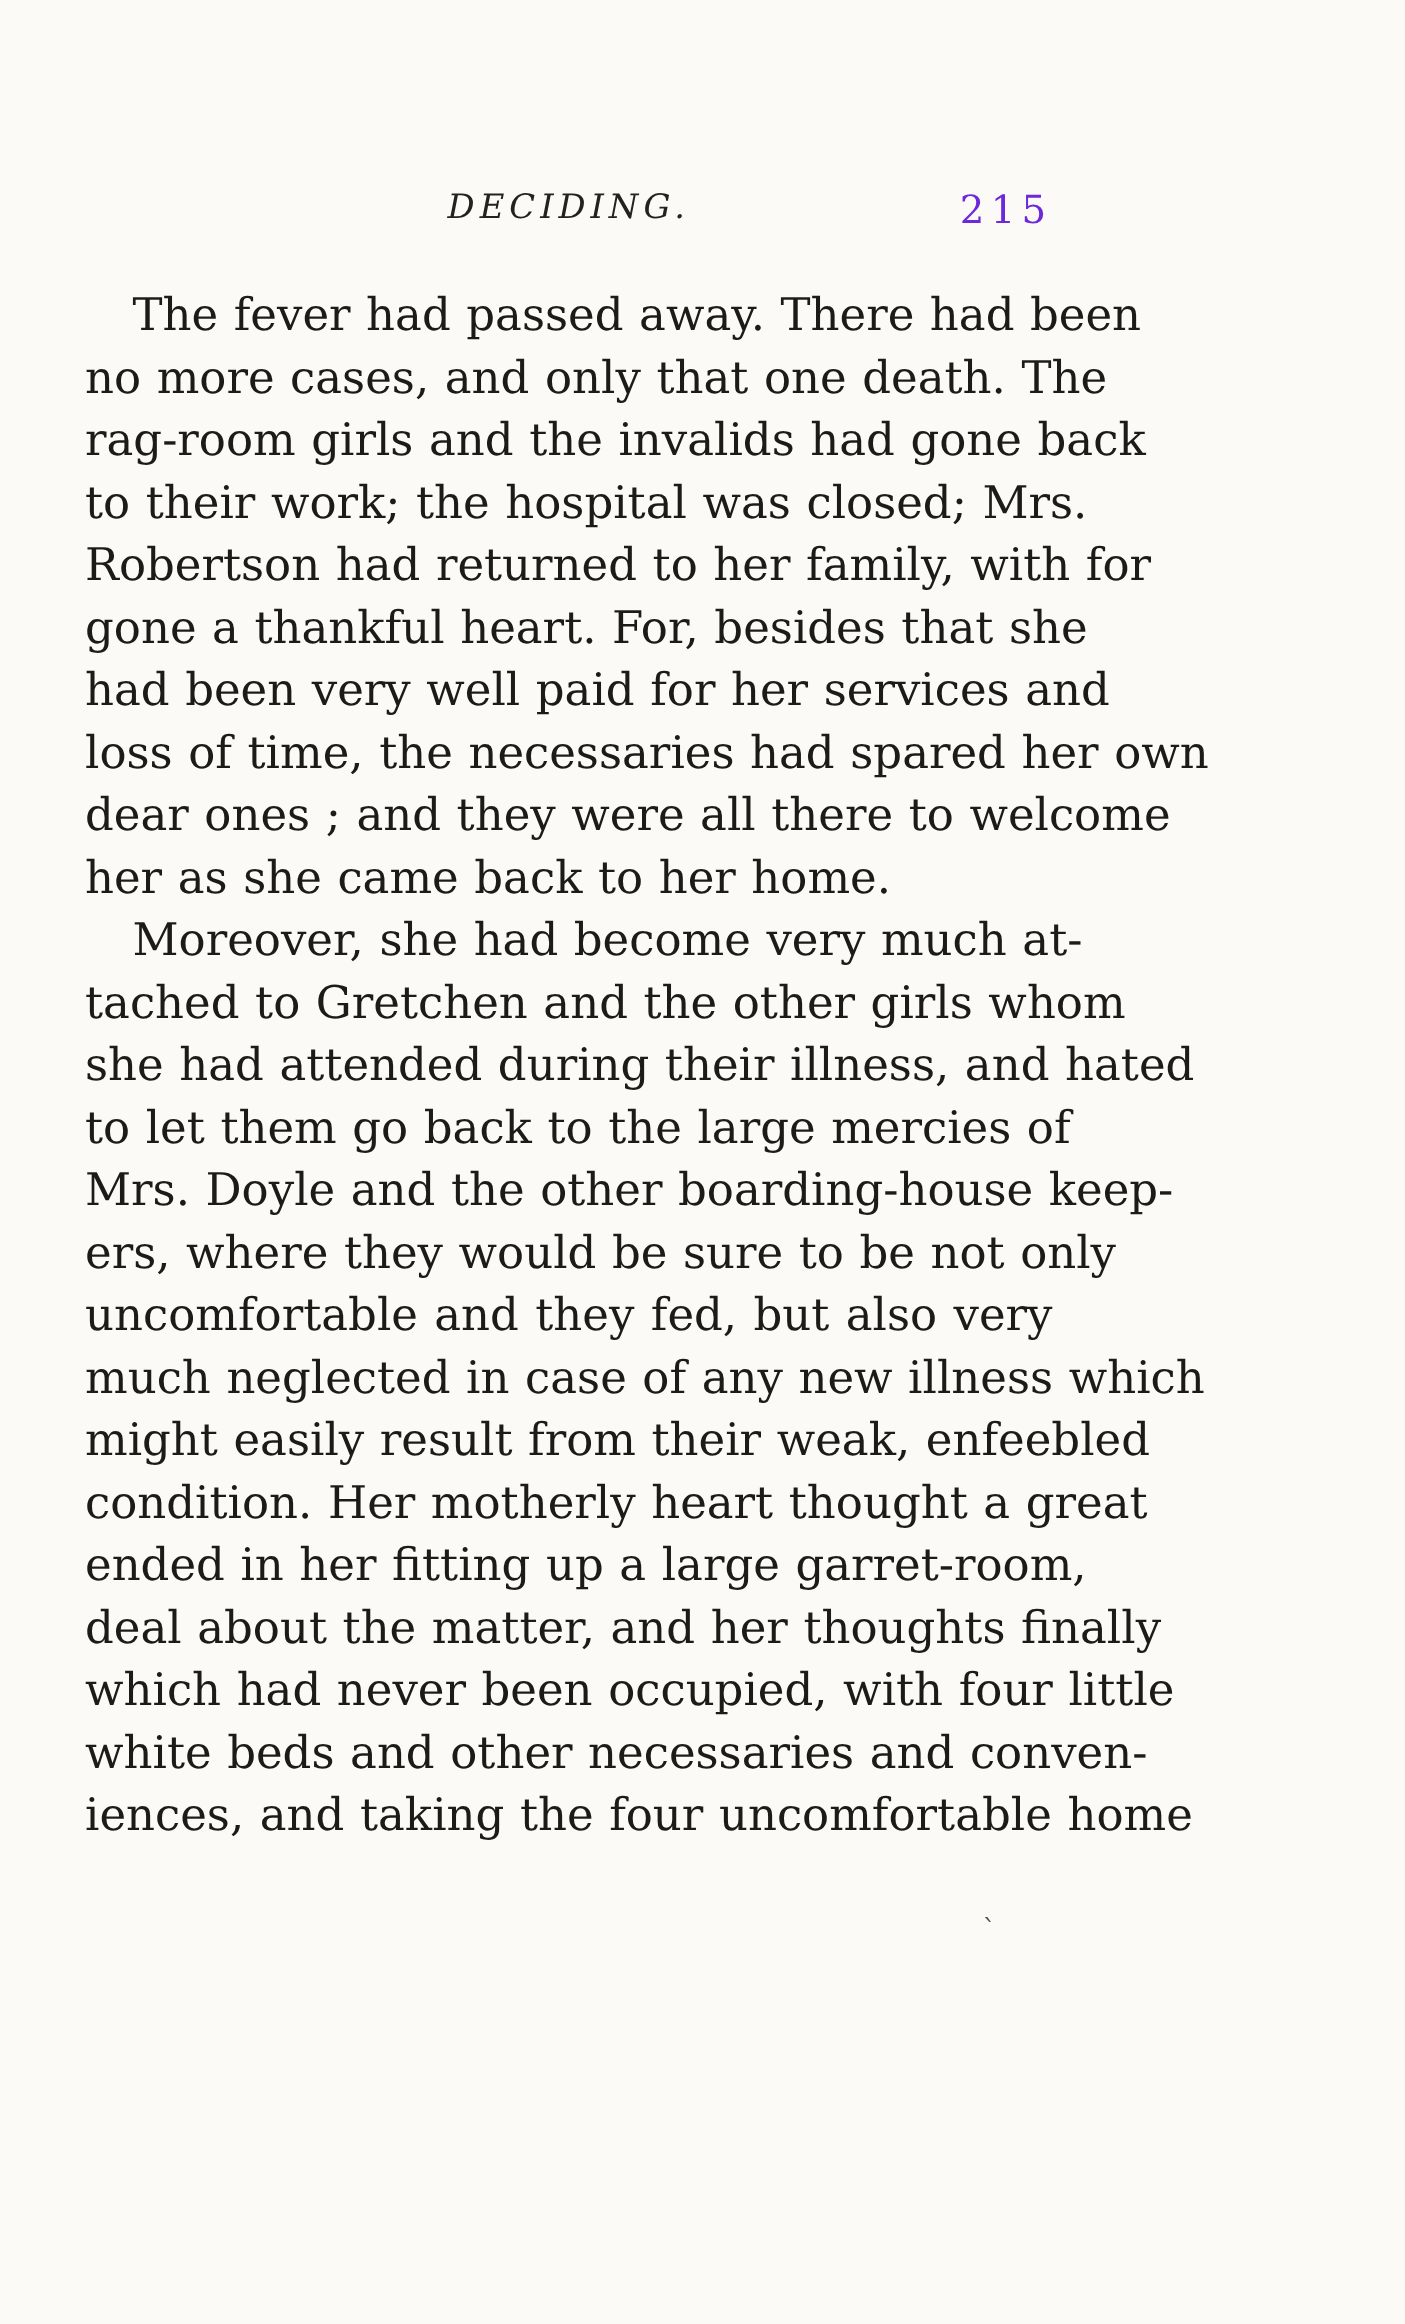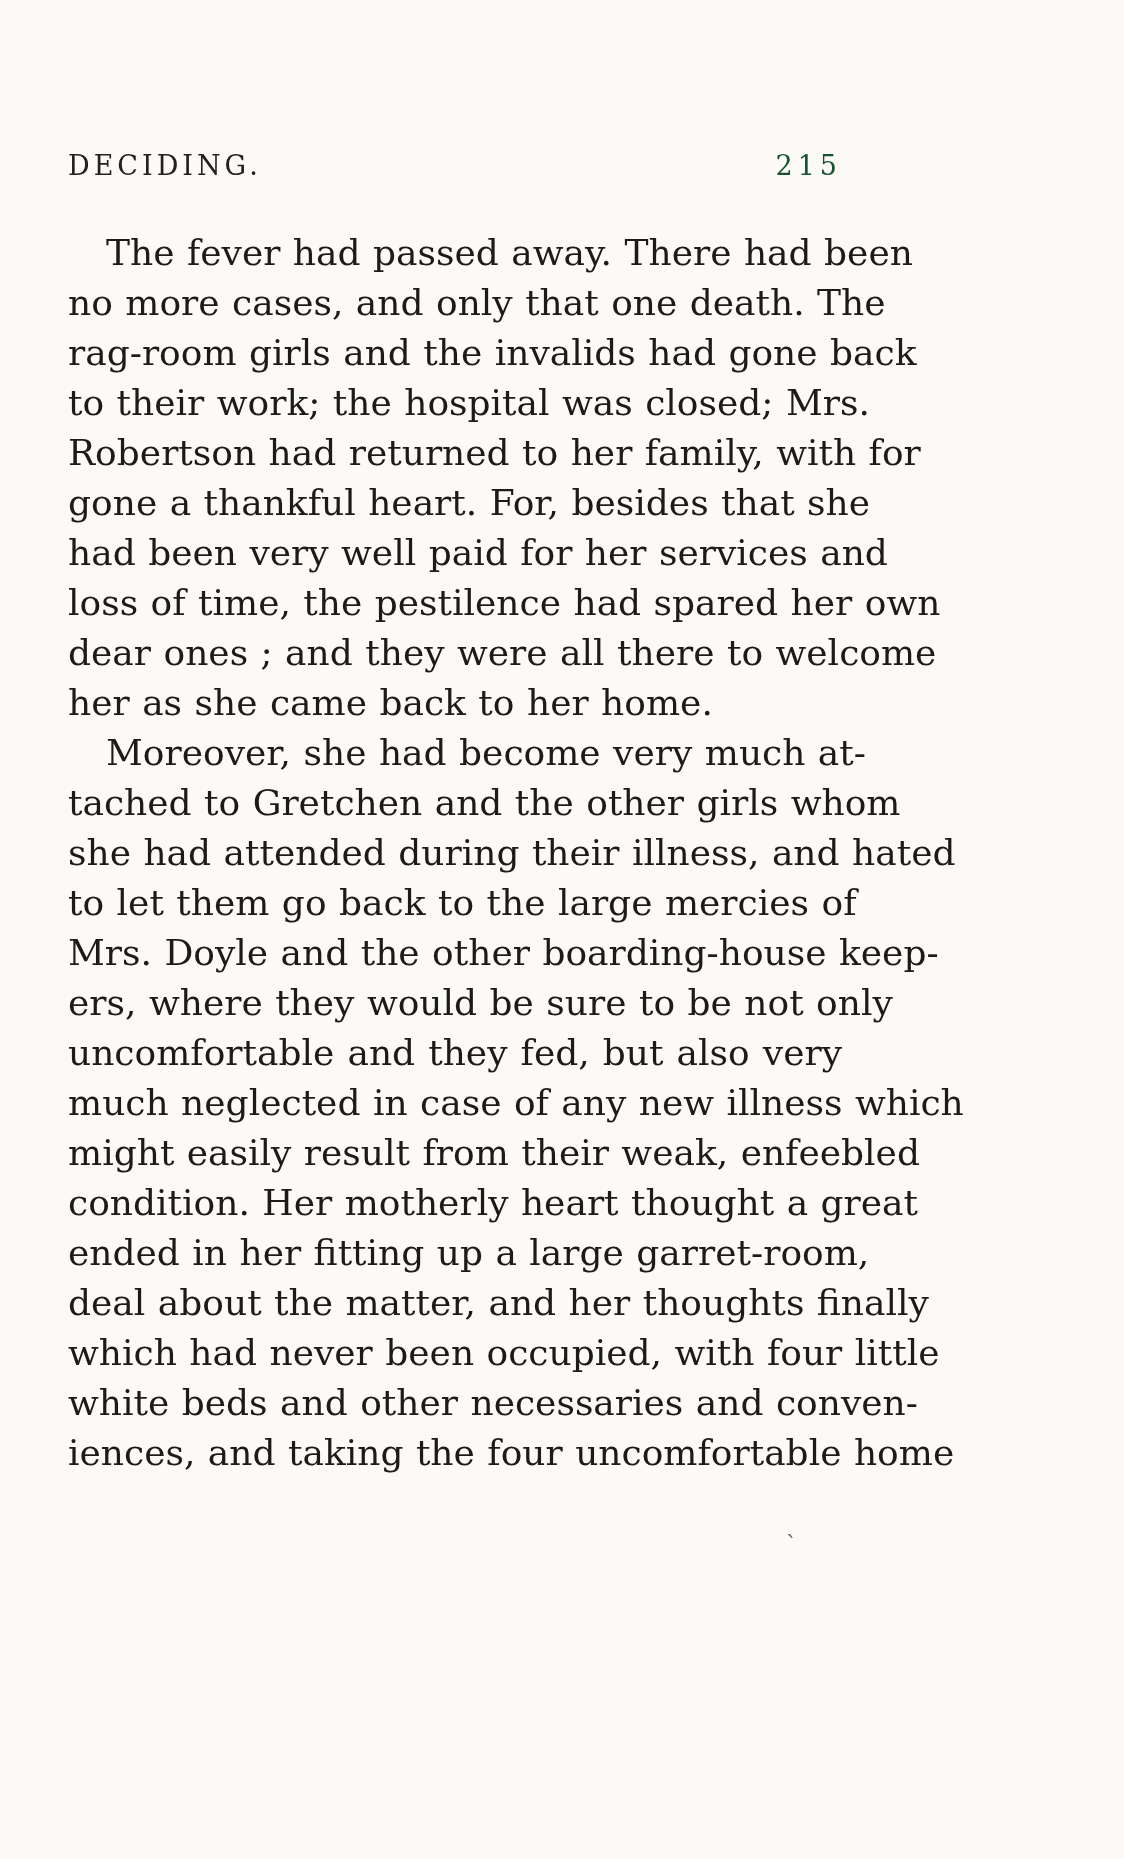--- a/index.html
+++ b/index.html
@@ -21,32 +21,33 @@
     position: absolute;
     top: 150px;
     left: 68px;
     width: 774px;
     height: 44px;
   }
   .header-title {
     position: absolute;
     left: 0;
     right: 0;
-    text-align: left;
+    text-align: center;
+    font-style: italic;
     font-size: 27px;
     letter-spacing: 4px;
     color: #24221f;
   }
   .page-number {
     position: absolute;
     right: 0;
     top: 0;
-    font-size: 27px;
+    font-size: 31px;
     letter-spacing: 5px;
-    color: #14532d;
+    color: #6d28d9;
   }
   .text-block {
     position: absolute;
     top: 228px;
     left: 68px;
     width: 774px;
   }
   .text-line {
     font-size: 36px;
     line-height: 50px;
@@ -81,21 +82,21 @@
   </div>
 
   <div class="text-block">
       <div class="text-line first">The fever had passed away.  There had been</div>
       <div class="text-line">no more cases, and only that one death.  The</div>
       <div class="text-line">rag-room girls and the invalids had gone back</div>
       <div class="text-line">to their work; the hospital was closed; Mrs.</div>
       <div class="text-line">Robertson had returned to her family, with for</div>
       <div class="text-line">gone a thankful heart.  For, besides that she</div>
       <div class="text-line">had been very well paid for her services and</div>
-      <div class="text-line">loss of time, the pestilence had spared her own</div>
+      <div class="text-line">loss of time, the necessaries had spared her own</div>
       <div class="text-line">dear ones ; and they were all there to welcome</div>
       <div class="text-line last">her as she came back to her home.</div>
       <div class="text-line first">Moreover, she had become very much at-</div>
       <div class="text-line">tached to Gretchen and the other girls whom</div>
       <div class="text-line">she had attended during their illness, and hated</div>
       <div class="text-line">to let them go back to the large mercies of</div>
       <div class="text-line">Mrs. Doyle and the other boarding-house keep-</div>
       <div class="text-line">ers, where they would be sure to be not only</div>
       <div class="text-line">uncomfortable and they fed, but also very</div>
       <div class="text-line">much neglected in case of any new illness which</div>

